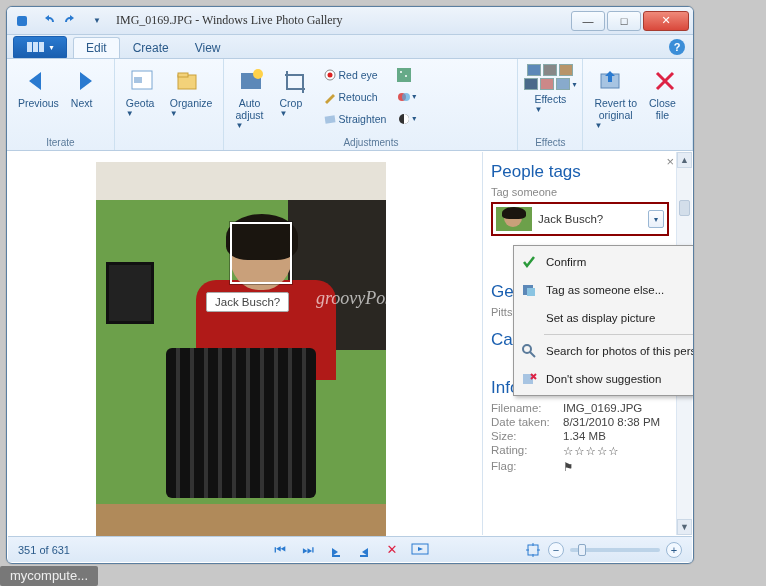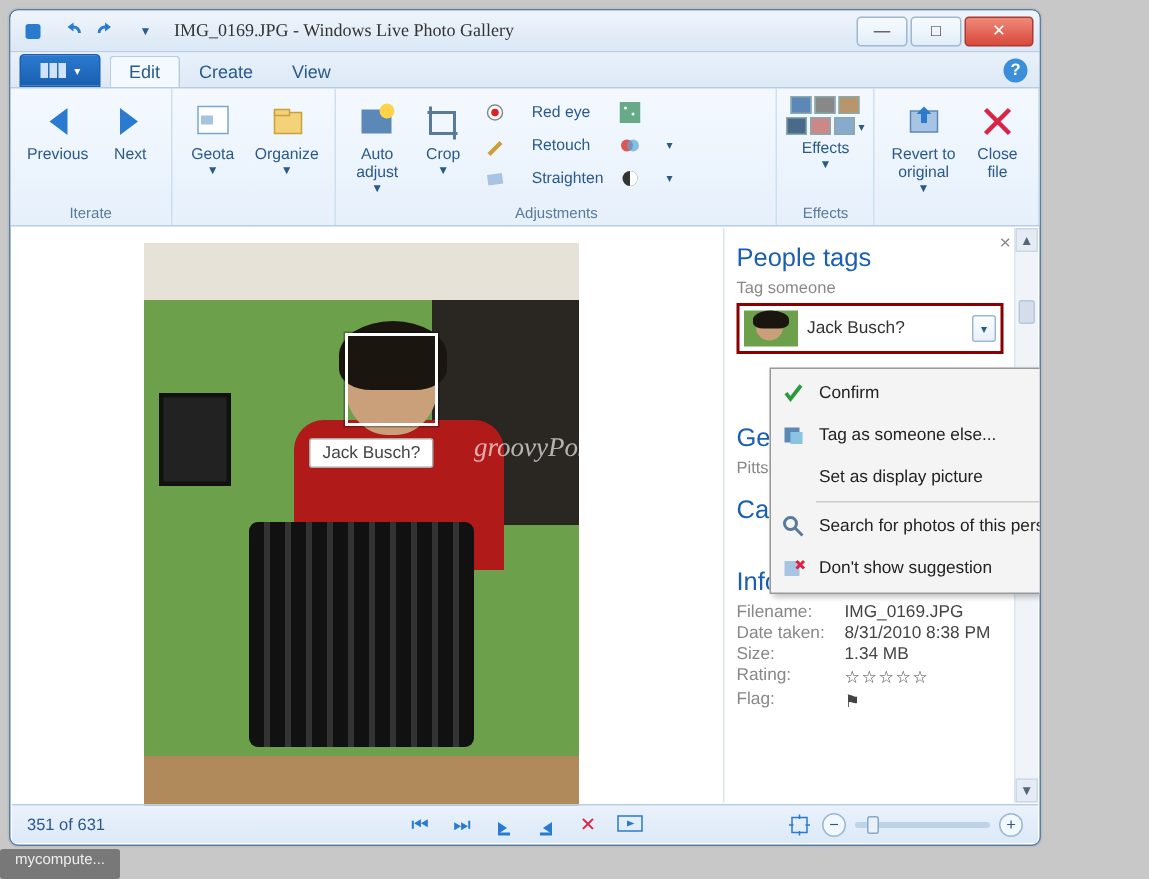--- a/index.html
+++ b/index.html
@@ -21,26 +21,26 @@
 .app-btn { width: 54px; height: 22px; background: linear-gradient(#2a7ad0,#1a5fb0); border: 1px solid #1a5fb0; border-radius: 3px 3px 0 0; display: flex; align-items: center; justify-content: center; color: #fff; margin-right: 6px; }
 .tab { padding: 3px 12px; font-size: 12px; color: #2a5a8a; border: 1px solid transparent; border-bottom: none; border-radius: 3px 3px 0 0; }
 .tab.active { background: #f4f9ff; border-color: #b8cde2; color: #2a5a8a; font-weight: 400; }
 .help-icon { position: absolute; right: 8px; top: 4px; width: 16px; height: 16px; border-radius: 50%; background: #3b8ed8; color: #fff; font-size: 11px; display: flex; align-items: center; justify-content: center; font-weight: bold; }
 
 
 .ribbon { height: 92px; background: linear-gradient(#f4f9ff,#e6f0fb); border-bottom: 1px solid #b8cde2; display: flex; }
 .group { border-right: 1px solid #cde0f0; padding: 3px 6px 0; display: flex; flex-direction: column; }
 .group-body { flex: 1; display: flex; align-items: flex-start; gap: 2px; }
 .group-label { text-align: center; font-size: 10px; color: #5a7a9a; padding-bottom: 2px; }
-.rbtn { display: flex; flex-direction: column; align-items: center; padding: 2px 4px; border: 1px solid transparent; border-radius: 3px; min-width: 38px; }
+.rbtn { display: flex; flex-direction: column; align-items: flex-start; padding: 2px 4px; border: 1px solid transparent; border-radius: 3px; min-width: 38px; }
 .rbtn .ico { width: 32px; height: 32px; display: flex; align-items: center; justify-content: center; }
 .rbtn .lbl { font-size: 10.5px; color: #2a5a8a; text-align: center; line-height: 1.15; margin-top: 0px; }
 .rbtn .ddarrow { font-size: 8px; color: #2a5a8a; }
 .small-stack { display: flex; flex-direction: column; gap: 1px; padding-top: 2px; }
-.sbtn { display: flex; align-items: center; gap: 16px; font-size: 10.5px; color: #2a5a8a; padding: 0px 3px; border: 1px solid transparent; border-radius: 2px; height: 21px; }
+.sbtn { display: flex; align-items: center; gap: 0; font-size: 10.5px; color: #2a5a8a; padding: 0px 3px; border: 1px solid transparent; border-radius: 2px; height: 21px; }
 .sbtn .sico { width: 16px; height: 16px; display: flex; align-items: center; justify-content: center; }
 .swatch-row { display: flex; gap: 2px; margin-top: 2px; }
 .swatch { width: 14px; height: 12px; border: 1px solid #8aa; }
 
 
 .main { position: absolute; top: 145px; left: 1px; right: 1px; bottom: 28px; display: flex; background: #fff; }
 .canvas { flex: 1; background: #fff; position: relative; padding: 10px 0 0 88px; }
 .photo { width: 290px; height: 380px; position: relative; background: #6ca04a; }
 .photo .ceiling { position: absolute; top: 0; left: 0; right: 0; height: 38px; background: #e6e2d8; }
 .photo .door { position: absolute; top: 38px; right: 0; width: 98px; height: 150px; background: #2a2722; }
@@ -84,21 +84,21 @@
 
 
 .status { position: absolute; left: 1px; right: 1px; bottom: 1px; height: 26px; background: linear-gradient(#eaf2fc,#dce9f7); border-top: 1px solid #b8cde2; display: flex; align-items: center; padding: 0 10px; font-size: 11px; color: #2a5a8a; }
 .status .ctr { position: absolute; left: 50%; transform: translateX(-50%); display: flex; gap: 10px; align-items: center; }
 .status .ico2 { width: 18px; height: 18px; display: flex; align-items: center; justify-content: center; color: #2a7ad0; font-size: 13px; }
 .status .right { position: absolute; right: 10px; display: flex; align-items: center; gap: 6px; }
 .slider { width: 90px; height: 4px; background: #bcd3e8; border-radius: 2px; position: relative; }
 .slider .sknob { position: absolute; left: 8px; top: -4px; width: 8px; height: 12px; background: #e8f0fa; border: 1px solid #8aa8c6; border-radius: 2px; }
 .zoom-btn { width: 16px; height: 16px; border: 1px solid #9ab7d4; border-radius: 50%; display: flex; align-items: center; justify-content: center; font-size: 11px; color: #2a5a8a; background: #f2f8ff; }
 
-.taskbtn { position: absolute; left: 0; bottom: 0; height: 20px; padding: 2px 10px; background: rgba(40,40,40,.5); color: #eee; font-size: 10px; border-radius: 2px; }
+.taskbtn { position: absolute; left: 0; bottom: 0; height: 20px; padding: 2px 10px; background: rgba(40,40,40,.5); color: #eee; font-size: 13px; border-radius: 2px; }
 
 
 svg { display: block; }
 </style>
 </head>
 <body>
 
 <div class="win">
 
   <div class="titlebar">

